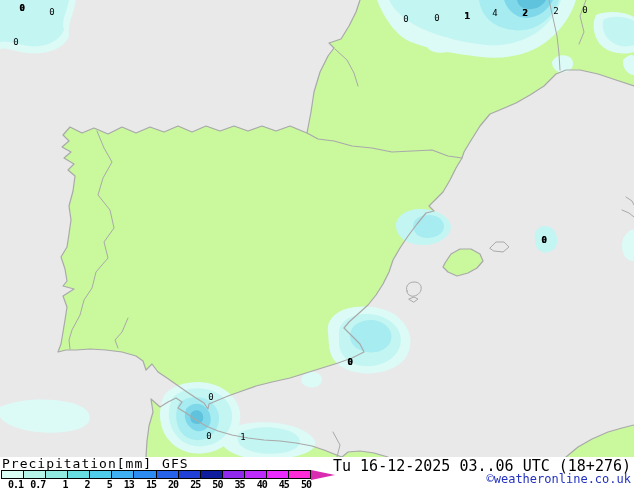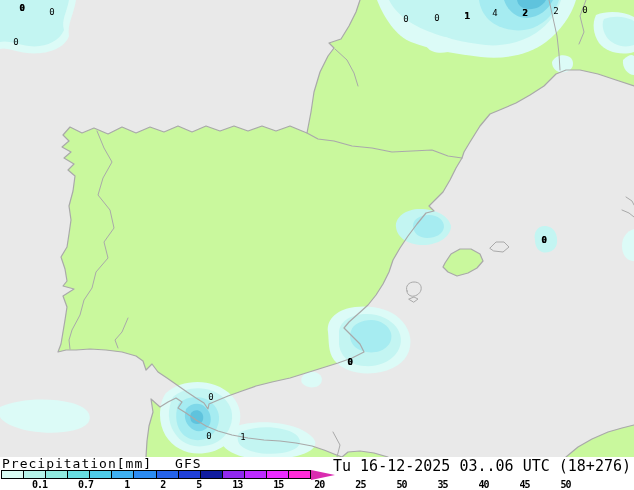--- a/index.html
+++ b/index.html
@@ -12,29 +12,29 @@
   .outline{fill:none;stroke:var(--line);stroke-width:1.2;stroke-linejoin:round;stroke-linecap:round;}
   .thinline{fill:none;stroke:var(--line);stroke-width:1;stroke-linejoin:round;stroke-linecap:round;}
   .l1{fill:var(--l1);} .l2{fill:var(--l2);} .l3{fill:var(--l3);} .l4{fill:var(--l4);} .l5{fill:var(--l5);}
   #map-labels{position:absolute;left:0;top:0;width:634px;height:457px;pointer-events:none;}
   .plabel{position:absolute;transform:translate(-50%,-50%);font-size:9px;line-height:9px;color:#000;
           font-family:"DejaVu Sans Mono",monospace;}
   .plabel.bold{font-weight:700;text-shadow:0.5px 0 0 #000;}
   .legend{position:absolute;left:0;top:457px;width:634px;height:33px;background:#ffffff;}
   .legend-title{position:absolute;left:2px;top:-1px;font-size:13px;letter-spacing:1px;color:#000;white-space:nowrap;}
   .legend-title .unit{margin-left:0;}
-  .legend-title .model{margin-left:23px;}
+  .legend-title .model{margin-left:10px;}
   .colorbar{position:absolute;left:1px;top:13px;width:308px;height:7px;border:1px solid #000;
             display:flex;box-sizing:content-box;}
   .colorbar .seg{flex:1 1 0;border-right:1px solid #000;}
   .colorbar .seg:last-child{border-right:none;}
   .arrow{position:absolute;left:311px;top:12px;}
   .ticks{position:absolute;left:1px;top:22px;width:310px;display:flex;}
-  .ticks .tick{flex:1 1 0;text-align:left;font-size:10px;font-weight:700;color:#000;
-               font-family:"DejaVu Sans Mono",monospace;letter-spacing:-1px;padding-left:31px;}
+  .ticks .tick{flex:1 1 0;text-align:right;font-size:10px;font-weight:700;color:#000;
+               font-family:"DejaVu Sans Mono",monospace;letter-spacing:-1px;}
   .datetime{position:absolute;right:3px;top:0px;font-size:15px;color:#000;white-space:nowrap;}
   .copyright{position:absolute;right:3px;top:15px;font-size:12px;color:#2230c0;white-space:nowrap;cursor:pointer;}
 </style>
 </head>
 <body>
 
 <div class="screen">
 
   <div class="mapwrap">
     <svg width="634" height="457" viewBox="0 0 634 457">
@@ -156,15 +156,16 @@
         <div class="tick">15</div>
         <div class="tick">20</div>
         <div class="tick">25</div>
         <div class="tick">50</div>
         <div class="tick">35</div>
         <div class="tick">40</div>
         <div class="tick">45</div>
         <div class="tick">50</div>
       </div>
     <div class="datetime">Tu 16-12-2025 03..06 UTC (18+276)</div>
+    <div class="copyright">©weatheronline.co.uk</div>
   </div>
 
 </div>
 
 </body></html>

